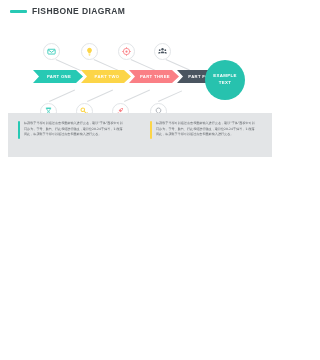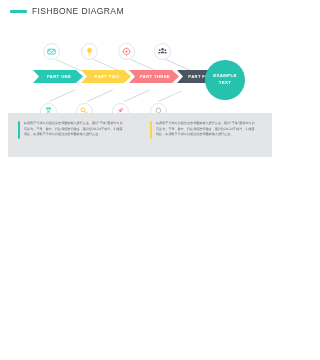--- a/index.html
+++ b/index.html
@@ -14,21 +14,21 @@
   
   .header{
     position:absolute;left:10px;top:6px;
     display:flex;align-items:center;gap:5px;
   }
   .header-dash{
     width:17px;height:3px;border-radius:1px;
     background:#27c9b4;display:block;
   }
   .header-title{
-    font-size:8.5px;font-weight:normal;color:#3b4045;
+    font-size:8.5px;font-weight:bold;color:#3b4045;
     letter-spacing:.4px;white-space:nowrap;
   }
 
   
   .stage{
     position:absolute;left:0;top:18px;
     width:280px;height:92px;
   }
 
   

